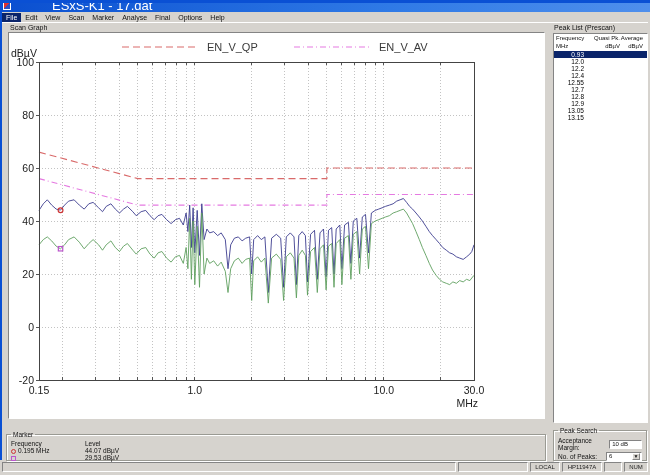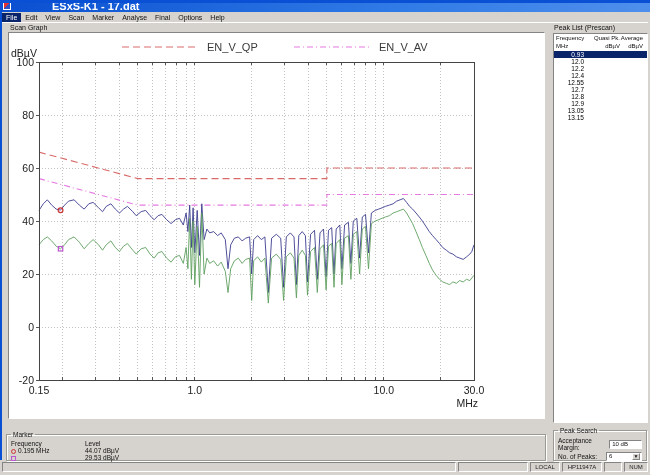--- a/index.html
+++ b/index.html
@@ -9,21 +9,21 @@
   .edge { position: absolute; background: #0a50d4; }
   .edge-left  { left:0; top:12; width:2px; height:460px; }
   .edge-right { left:648; top:12; width:2px; height:460px; }
   .edge-bottom{ left:0; top:472; width:650px; height:3px; }
 
   .titlebar { position:absolute; left:0; top:0; width:650px; height:12px;
     background: linear-gradient(90deg,#0a4fd0,#2f7ae6 60%,#4f8fec);
     color:#fff; display:flex; align-items:center; padding:0 3px; }
   .titlebar .ticon { width:8px; height:8px; margin-right:3px;
     background: linear-gradient(135deg,#e03030 50%,#3050c0 50%); border:1px solid #fff; }
-  .titlebar .ttext { font-size:11px; font-weight:bold; line-height:8px; white-space:nowrap;padding-left:38px; }
+  .titlebar .ttext { font-size:13px; font-weight:normal; line-height:8px; white-space:nowrap;padding-left:38px; }
 
   .menubar { position:absolute; left:2px; top:12px; width:646px; height:11px;
     background:#d6d3ce; border-bottom:1px solid #fff; display:flex; align-items:center; }
   .menu-item { font-size:7px; padding:1px 4px; color:#111; }
   .menu-item.active { background:#0a246a; color:#fff; }
 
   .caption { position:absolute; font-size:7px; color:#111; }
   .cap-scan { left:10px; top:24px; }
   .cap-peak { left:554px; top:24px; }
 

